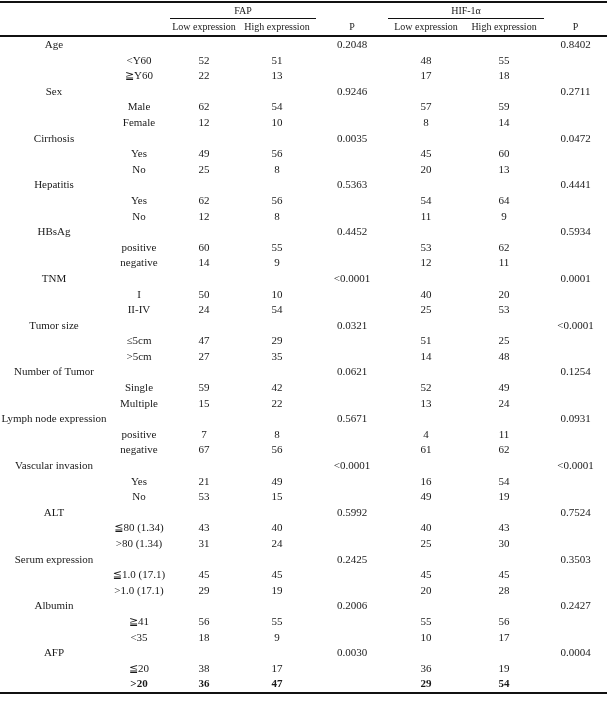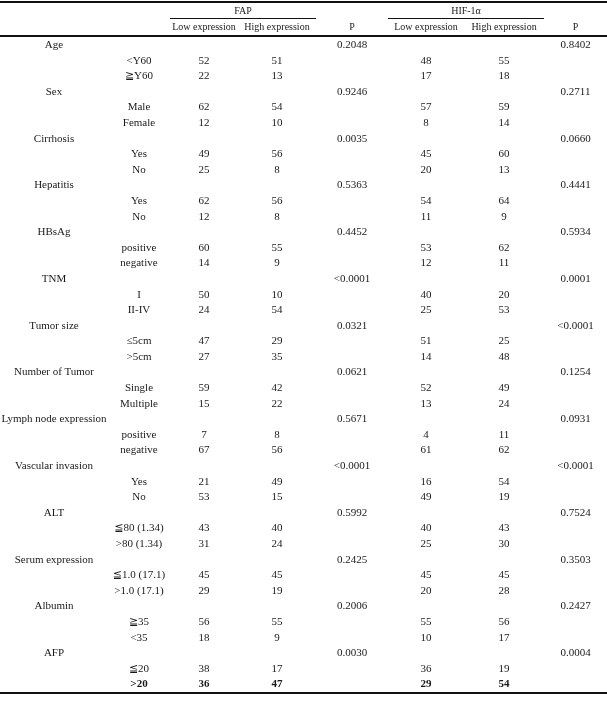--- a/index.html
+++ b/index.html
@@ -121,21 +121,21 @@
           <td></td>
         </tr>
         <tr>
           <td>Cirrhosis</td>
           <td></td>
           <td></td>
           <td></td>
           <td>0.0035</td>
           <td></td>
           <td></td>
-          <td>0.0660</td>
+          <td>0.0472</td>
         </tr>
         <tr>
           <td></td>
           <td>Yes</td>
           <td>49</td>
           <td>56</td>
           <td></td>
           <td>45</td>
           <td>60</td>
           <td></td>
@@ -425,21 +425,21 @@
           <td></td>
           <td></td>
           <td></td>
           <td>0.2006</td>
           <td></td>
           <td></td>
           <td>0.2427</td>
         </tr>
         <tr>
           <td></td>
-          <td>≧35</td>
+          <td>≧41</td>
           <td>56</td>
           <td>55</td>
           <td></td>
           <td>55</td>
           <td>56</td>
           <td></td>
         </tr>
         <tr>
           <td></td>
           <td>&lt;35</td>

